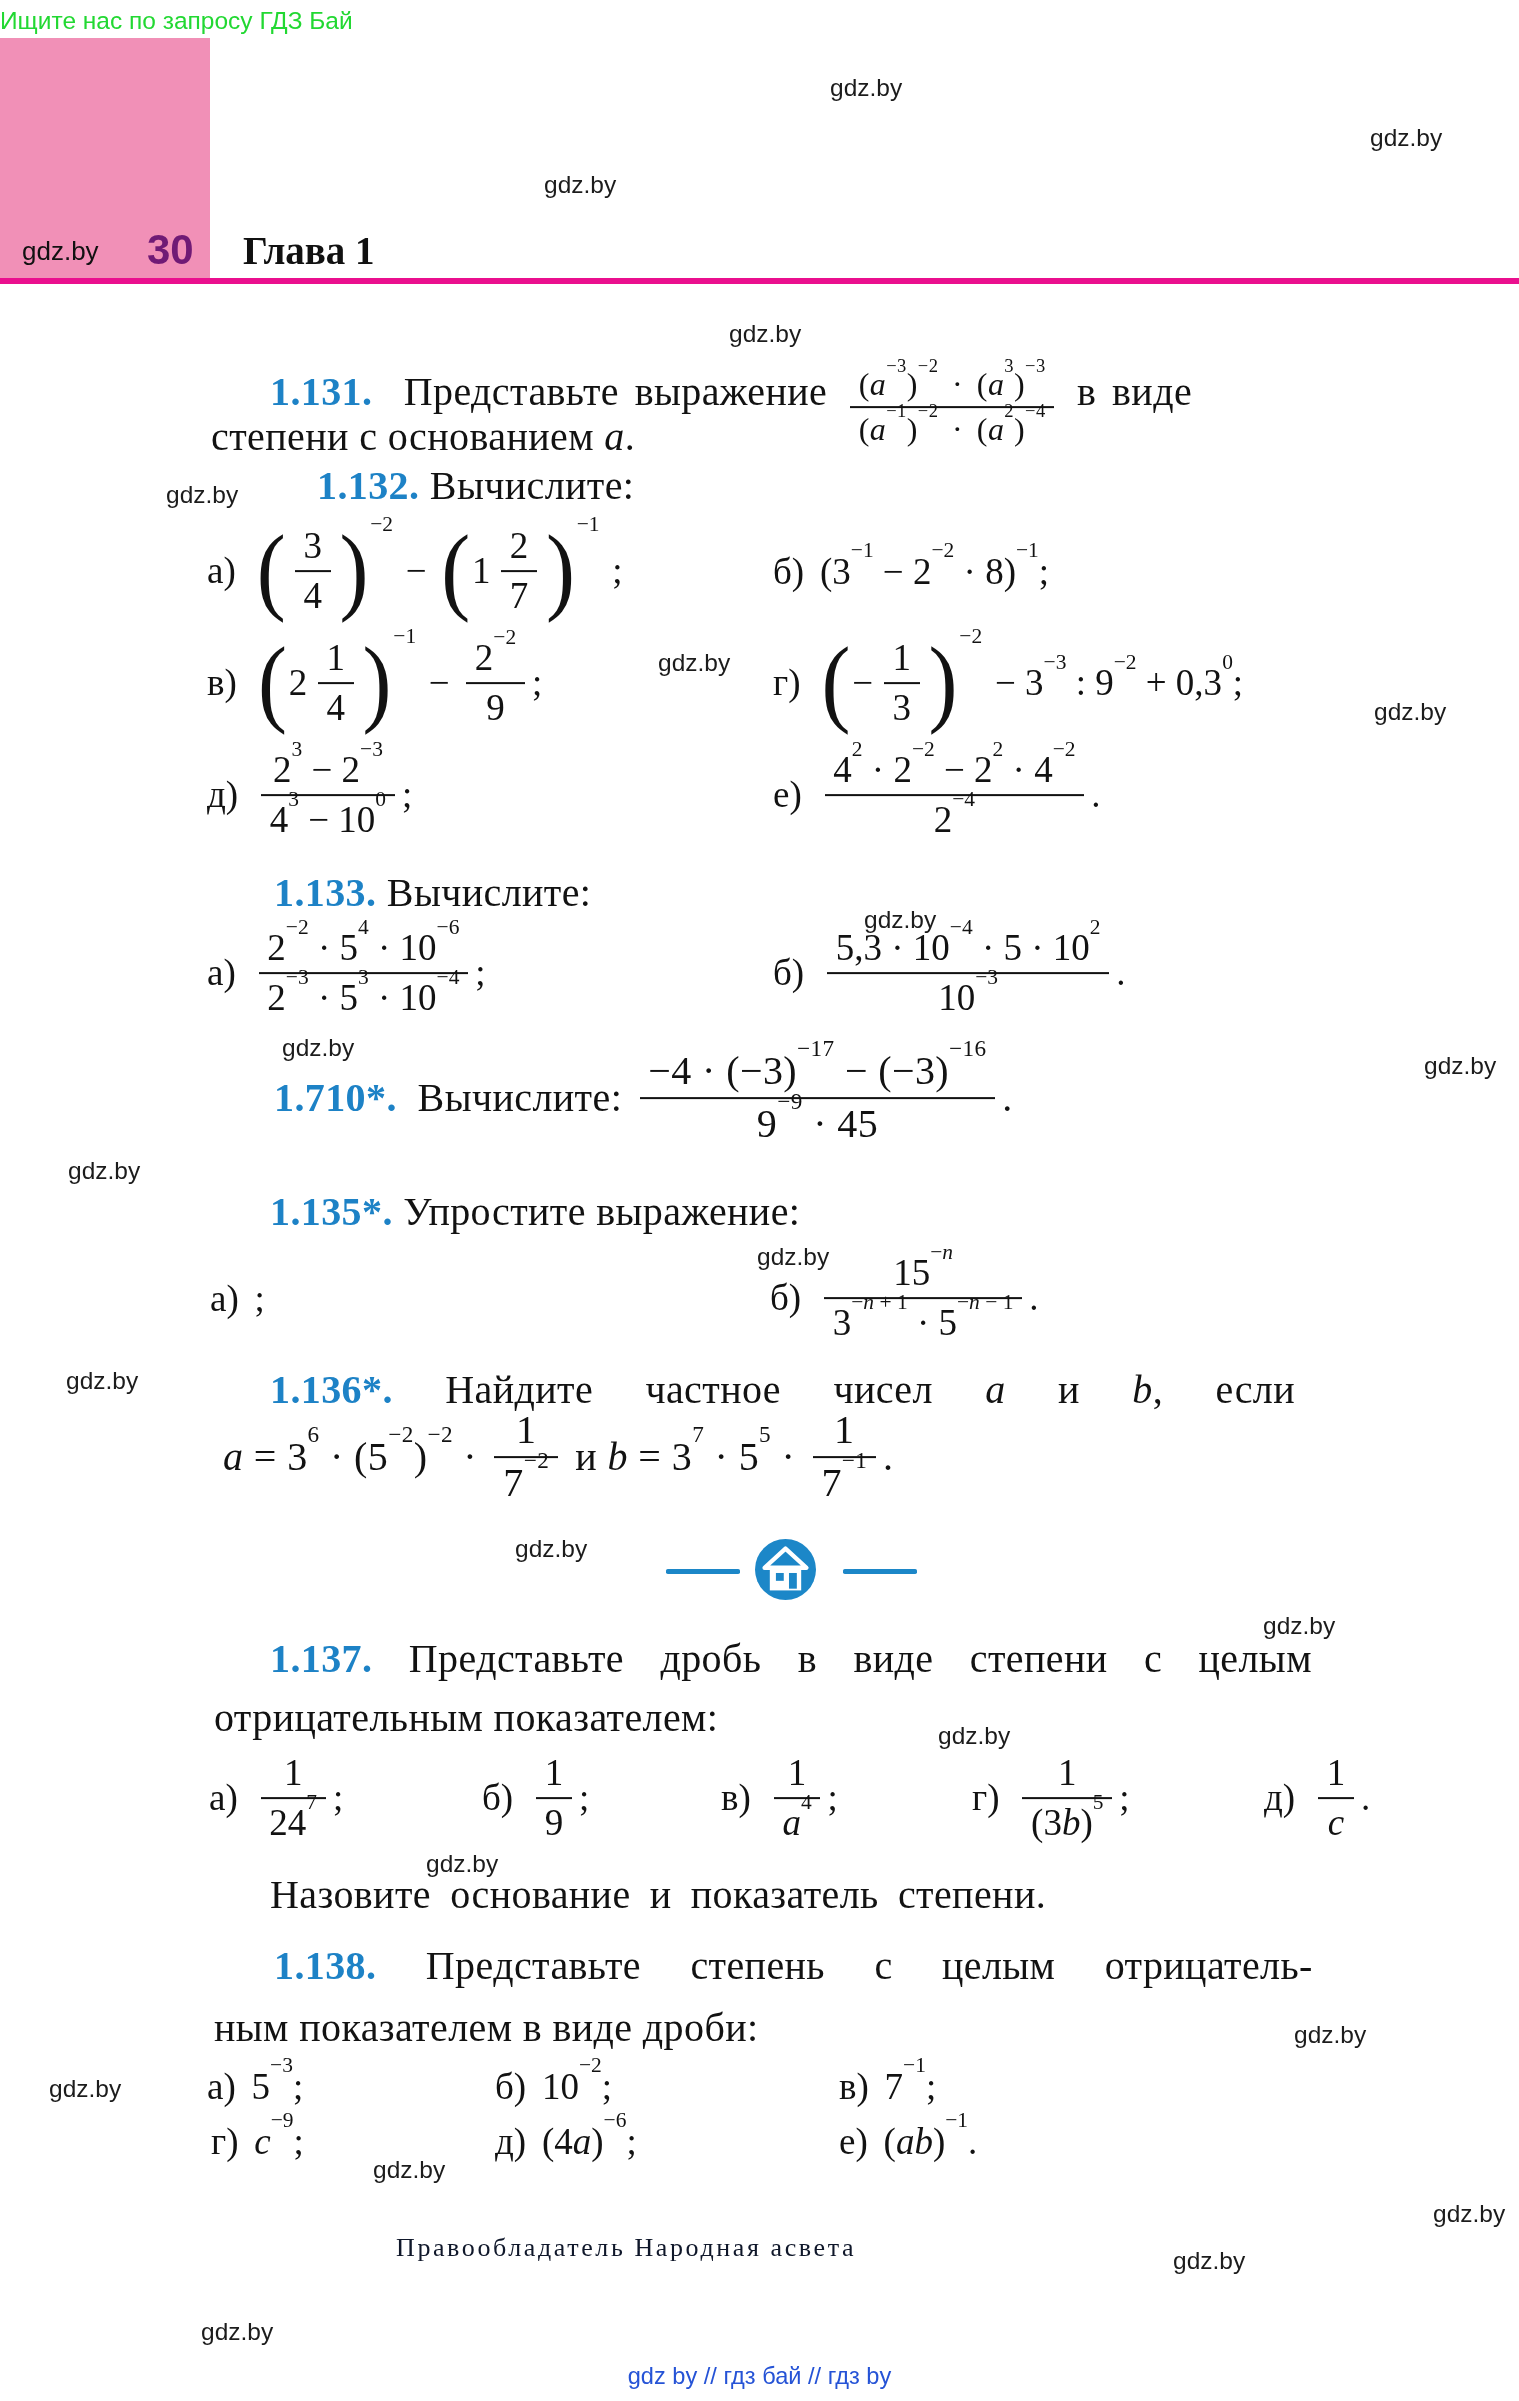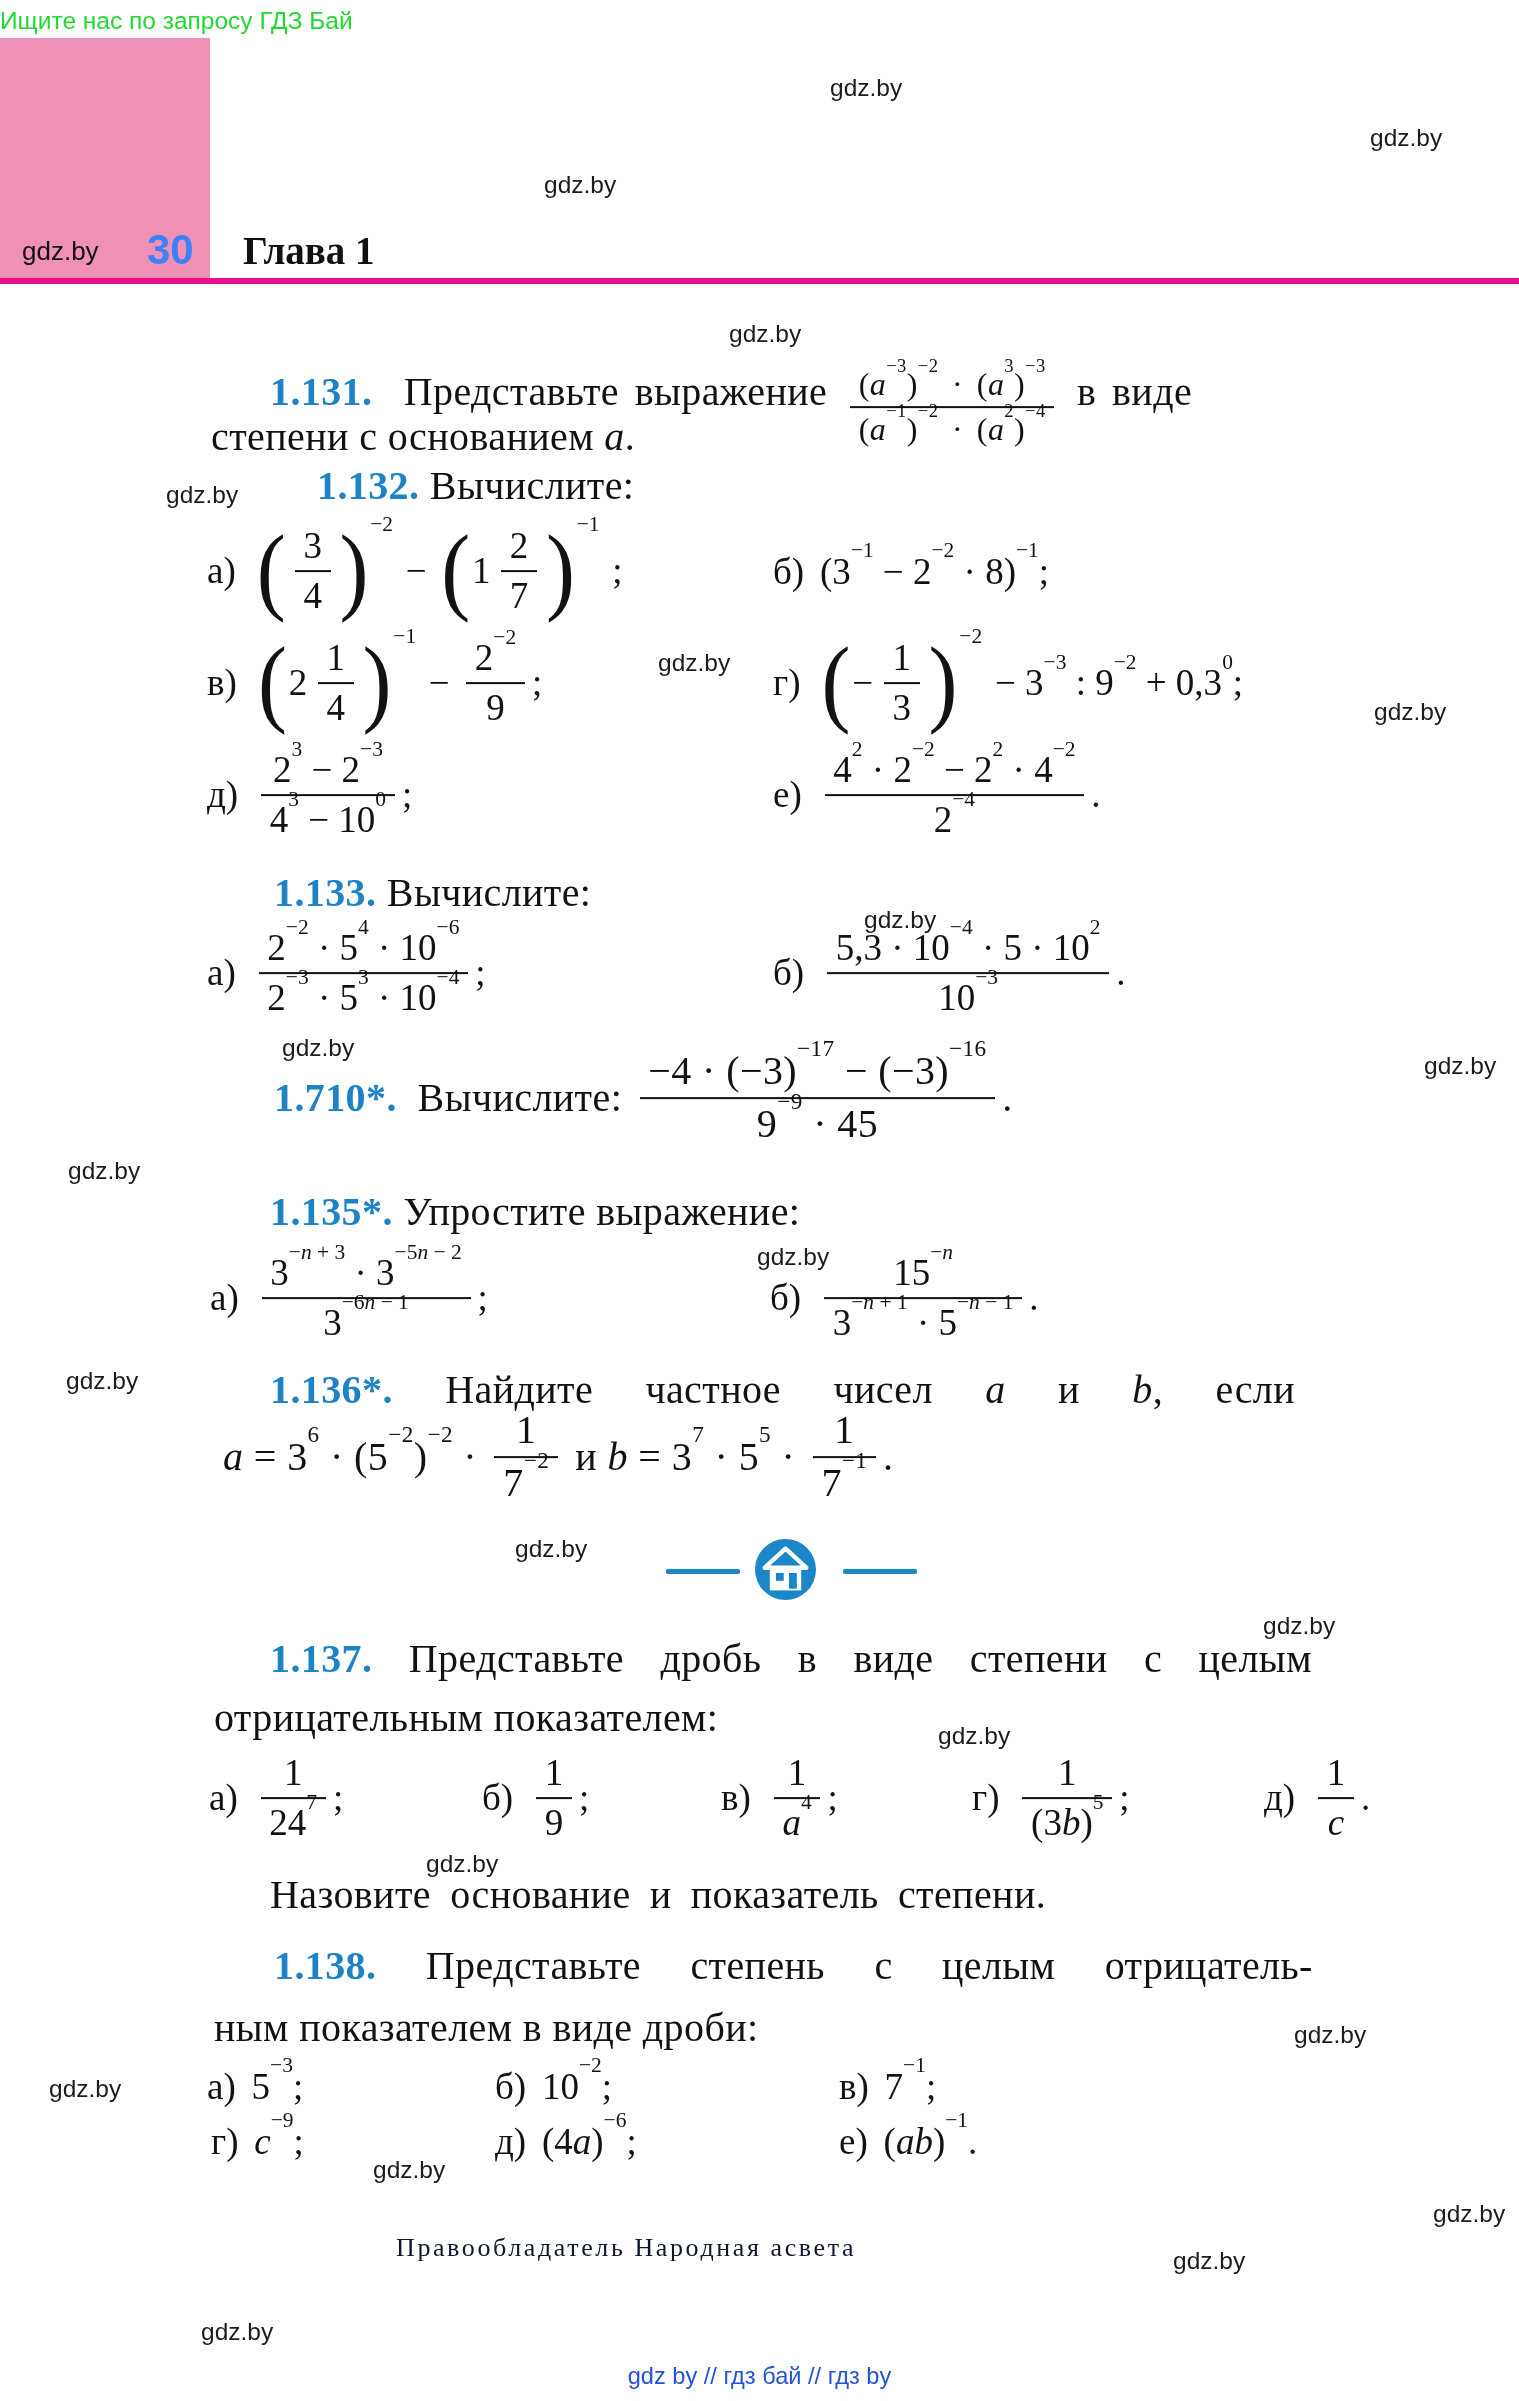--- a/index.html
+++ b/index.html
@@ -6,21 +6,21 @@
   .page{position:relative;width:1519px;height:2401px;background:#ffffff;overflow:hidden;
         font-family:"Liberation Serif",serif;color:#121212;}
 
   .banner{position:absolute;top:7px;left:0;width:100%;
           font-family:"Liberation Sans",sans-serif;font-size:24.5px;color:#22d832;}
 
   .pink-block{position:absolute;left:0;top:38px;width:210px;height:241px;background:#f190b7;}
   .pink-wm{position:absolute;left:22px;top:236px;font-family:"Liberation Sans",sans-serif;
            font-size:26px;color:#111;}
   .page-num{position:absolute;left:147px;top:226px;font-family:"Liberation Sans",sans-serif;
-            font-weight:bold;font-size:42px;color:#3b82f6;}
+            font-weight:bold;font-size:42px;color:#701a75;}
   .chapter{position:absolute;left:243px;top:228px;font-weight:bold;font-size:39px;color:#111;}
   .rule{position:absolute;left:0;top:278px;width:100%;height:6.1px;background:#ea0f8e;}
 
   .wm{position:absolute;font-family:"Liberation Sans",sans-serif;font-size:24.5px;
       color:#1c1c1c;white-space:nowrap;}
 
   
   .tl{position:absolute;white-space:pre;line-height:1.12;}
   .cl{position:absolute;display:flex;align-items:center;white-space:pre;
       transform:translateY(-50%);}
@@ -74,21 +74,21 @@
       <div class="cl itm" style="top: 571px; left: 773px;"><span class="item-label">б)</span><span class="math"><span>(3<sup>−1</sup> − 2<sup>−2</sup> · 8)<sup>−1</sup>;</span></span></div>
       <div class="cl itm" style="top: 683px; left: 207px;"><span class="item-label">в)</span><span class="math"><span class="pgroup"><span class="bp">(</span><span class="mixed">2</span><span class="frac"><span class="fr-n">1</span><span class="fr-b"></span><span class="fr-d">4</span></span><span class="bp">)</span><sup class="outer-exp">−1</sup></span><span> − </span><span class="frac"><span class="fr-n">2<sup>−2</sup></span><span class="fr-b"></span><span class="fr-d">9</span></span><span>;</span></span></div>
       <div class="cl itm" style="top: 683px; left: 773px;"><span class="item-label">г)</span><span class="math"><span class="pgroup"><span class="bp">(</span><span class="mixed">−</span><span class="frac"><span class="fr-n">1</span><span class="fr-b"></span><span class="fr-d">3</span></span><span class="bp">)</span><sup class="outer-exp">−2</sup></span><span> − 3<sup>−3</sup> : 9<sup>−2</sup> + 0,3<sup>0</sup>;</span></span></div>
       <div class="cl itm" style="top: 795px; left: 207px;"><span class="item-label">д)</span><span class="math"><span class="frac"><span class="fr-n">2<sup>3</sup> − 2<sup>−3</sup></span><span class="fr-b"></span><span class="fr-d">4<sup>3</sup> − 10<sup>0</sup></span></span><span>;</span></span></div>
       <div class="cl itm" style="top: 795px; left: 773px;"><span class="item-label">е)</span><span class="math"><span class="frac"><span class="fr-n">4<sup>2</sup> · 2<sup>−2</sup> − 2<sup>2</sup> · 4<sup>−2</sup></span><span class="fr-b"></span><span class="fr-d">2<sup>−4</sup></span></span><span>.</span></span></div>
       <div class="tl stmt" style="top: 871px; left: 274px; text-align: right;"><span class="num-blue">1.133. </span><span>Вычислите:</span></div>
       <div class="cl itm" style="top: 973px; left: 207px;"><span class="item-label">а)</span><span class="math"><span class="frac"><span class="fr-n">2<sup>−2</sup> · 5<sup>4</sup> · 10<sup>−6</sup></span><span class="fr-b"></span><span class="fr-d">2<sup>−3</sup> · 5<sup>3</sup> · 10<sup>−4</sup></span></span><span>;</span></span></div>
       <div class="cl itm" style="top: 973px; left: 773px;"><span class="item-label">б)</span><span class="math"><span class="frac"><span class="fr-n">5,3 · 10<sup>−4</sup> · 5 · 10<sup>2</sup></span><span class="fr-b"></span><span class="fr-d">10<sup>−3</sup></span></span><span>.</span></span></div>
       <div class="cl stmt" style="top: 1098px; left: 274px;"><span class="num-blue">1.710*. </span><span> Вычислите: </span><span class="frac"><span class="fr-n">−4 · (−3)<sup>−17</sup> − (−3)<sup>−16</sup></span><span class="fr-b"></span><span class="fr-d">9<sup>−9</sup> · 45</span></span><span>.</span></div>
       <div class="tl stmt" style="top: 1190px; left: 270px;"><span class="num-blue">1.135*. </span><span>Упростите выражение:</span></div>
-      <div class="cl itm" style="top: 1298px; left: 210px;"><span class="item-label">а)</span><span class="math"><span class="frac"><span class="fr-n">3<sup>−<i>n</i> + 3</sup> · 3<sup>−5<i>n</i> − 2</sup></span><span class="fr-b"></span><span class="fr-d">3<sup>−6<i>n</i> − 1</sup></span></span><span>;</span></span></div>
+      <div class="cl itm" style="top: 1298px; left: 210px;"><span class="item-label">а)</span><span class="math"><span>;</span></span></div>
       <div class="cl itm" style="top: 1298px; left: 770px;"><span class="item-label">б)</span><span class="math"><span class="frac"><span class="fr-n">15<sup>−<i>n</i></sup></span><span class="fr-b"></span><span class="fr-d">3<sup>−<i>n</i> + 1</sup> · 5<sup>−<i>n</i> − 1</sup></span></span><span>.</span></span></div>
       <div class="tl stmt" style="top: 1368px; left: 270px; word-spacing: 42px;"><span class="num-blue">1.136*. </span><span>Найдите частное чисел <i>a</i> и <i>b</i>, если</span></div>
       <div class="cl stmt" style="top: 1457px; left: 223px;"><span class="math"><span><i>a</i> = 3<sup>6</sup> · (5<sup>−2</sup>)<sup>−2</sup> · </span><span class="frac"><span class="fr-n">1</span><span class="fr-b"></span><span class="fr-d">7<sup>−2</sup></span></span><span> и <i>b</i> = 3<sup>7</sup> · 5<sup>5</sup> · </span><span class="frac"><span class="fr-n">1</span><span class="fr-b"></span><span class="fr-d">7<sup>−1</sup></span></span><span>.</span></span></div>
       <div class="tl stmt" style="top: 1637px; left: 270px; word-spacing: 26px;"><span class="num-blue">1.137. </span><span>Представьте дробь в виде степени с целым</span></div>
       <div class="tl stmt" style="top: 1696px; left: 214px;">отрицательным показателем:</div>
       <div class="cl itm" style="top: 1798px; left: 209px;"><span class="item-label">а)</span><span class="math"><span class="frac"><span class="fr-n">1</span><span class="fr-b"></span><span class="fr-d">24<sup>7</sup></span></span><span>;</span></span></div>
       <div class="cl itm" style="top: 1798px; left: 482px;"><span class="item-label">б)</span><span class="math"><span class="frac"><span class="fr-n">1</span><span class="fr-b"></span><span class="fr-d">9</span></span><span>;</span></span></div>
       <div class="cl itm" style="top: 1798px; left: 721px;"><span class="item-label">в)</span><span class="math"><span class="frac"><span class="fr-n">1</span><span class="fr-b"></span><span class="fr-d"><i>a</i><sup>4</sup></span></span><span>;</span></span></div>
       <div class="cl itm" style="top: 1798px; left: 972px;"><span class="item-label">г)</span><span class="math"><span class="frac"><span class="fr-n">1</span><span class="fr-b"></span><span class="fr-d">(3<i>b</i>)<sup>5</sup></span></span><span>;</span></span></div>
       <div class="cl itm" style="top: 1798px; left: 1264px;"><span class="item-label">д)</span><span class="math"><span class="frac"><span class="fr-n">1</span><span class="fr-b"></span><span class="fr-d"><i>c</i></span></span><span>.</span></span></div>

